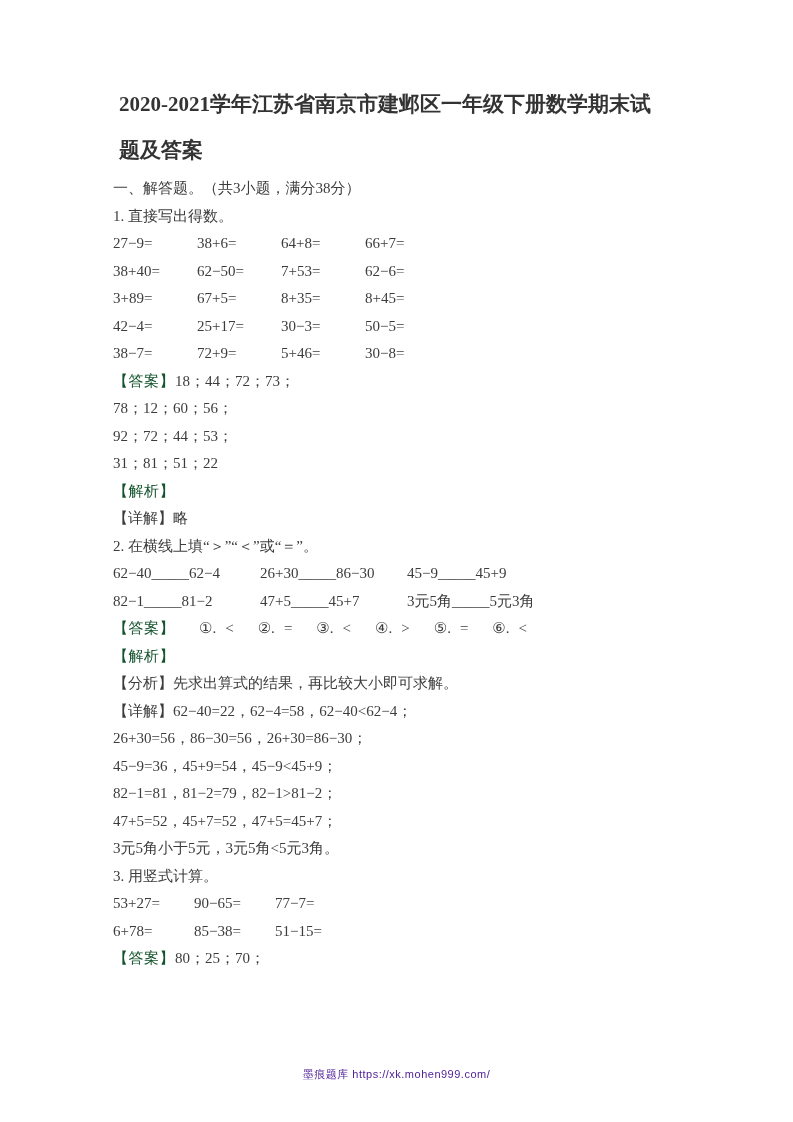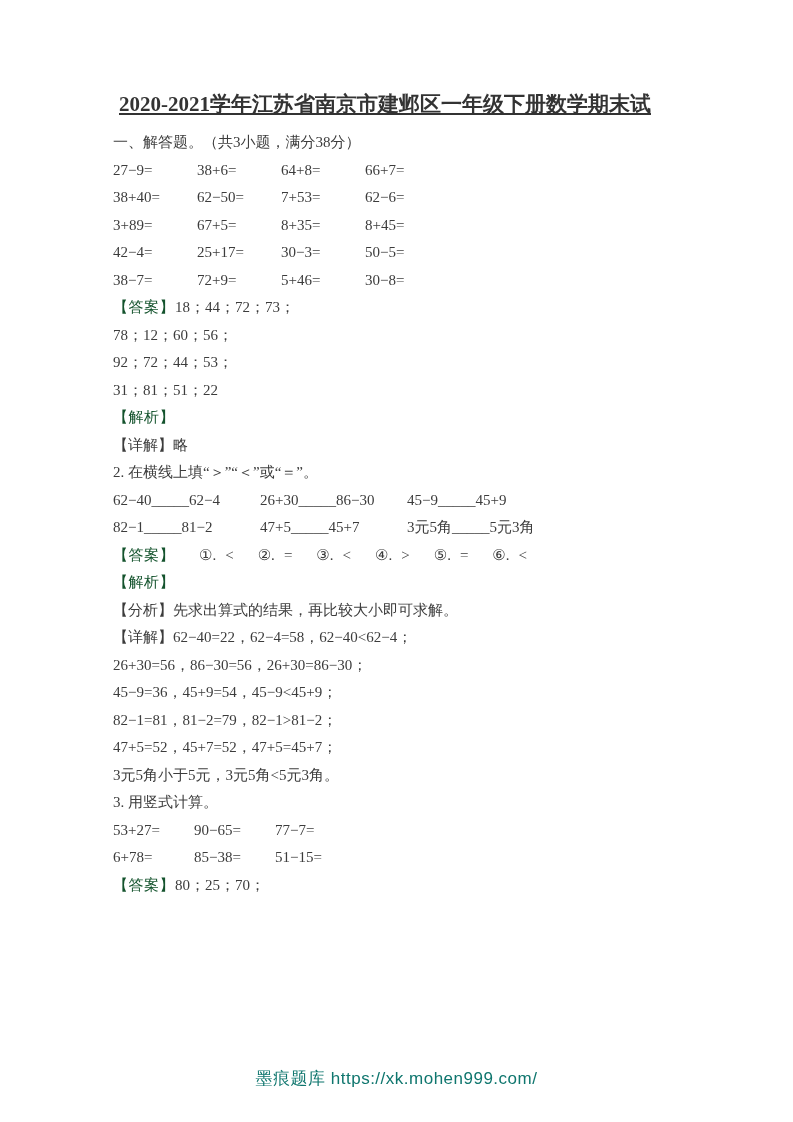--- a/index.html
+++ b/index.html
@@ -12,51 +12,53 @@
     overflow:hidden;
   }
   .content {
     position:absolute; left:113px; top:0; width:575px;
   }
   .title {
     margin:81px 0 0 0; padding:0 0 0 6px;
     font-size:21px; font-weight:700; color:#333333;
     line-height:46px;
   }
-  .title .tline { display:block; white-space:nowrap;text-decoration:underline; }
+  .title .tline { display:block; white-space:nowrap; }
   .line {
     margin:0; font-size:15px; line-height:27.5px; white-space:nowrap;
   }
   .heading { margin-top:2px; }
   .blue { color:#14532d; }
   .label { letter-spacing:0.5px; }
   .q1-cell { display:inline-block; width:84px; }
   .q2-cell { display:inline-block; width:147px; }
   .q3-cell { display:inline-block; width:81px; }
   .q2-ans { display:inline-block; margin-left:24px; }
   .ans-num { margin-right:9px; }
   .mb10 { }
   .footer {
     position:absolute; top:1067px; left:0; width:793px;
     text-align:center;
     font-family:"Liberation Sans","DejaVu Sans",sans-serif;
-    font-size:17px; color:#0f766e; letter-spacing:0.5px;
+    font-size:11px; color:#4c1d95; letter-spacing:0.5px;
   }
 </style>
 </head>
 <body>
 
 <div class="content">
 
   <h1 class="title">
     <span class="tline">2020-2021学年江苏省南京市建邺区一年级下册数学期末试</span>
+    <span class="tline">题及答案</span>
   </h1>
 
   <p class="line heading">一、解答题。（共3小题，满分38分）</p>
 
+  <p class="line">1. 直接写出得数。</p>
 
   <div class="line"><span class="q1-cell">27−9=</span><span class="q1-cell">38+6=</span><span class="q1-cell">64+8=</span><span class="q1-cell">66+7=</span></div>
   <div class="line"><span class="q1-cell">38+40=</span><span class="q1-cell">62−50=</span><span class="q1-cell">7+53=</span><span class="q1-cell">62−6=</span></div>
   <div class="line"><span class="q1-cell">3+89=</span><span class="q1-cell">67+5=</span><span class="q1-cell">8+35=</span><span class="q1-cell">8+45=</span></div>
   <div class="line"><span class="q1-cell">42−4=</span><span class="q1-cell">25+17=</span><span class="q1-cell">30−3=</span><span class="q1-cell">50−5=</span></div>
   <div class="line"><span class="q1-cell">38−7=</span><span class="q1-cell">72+9=</span><span class="q1-cell">5+46=</span><span class="q1-cell">30−8=</span></div>
 
   <p class="line"><span class="blue label">【答案】</span><span>18；44；72；73；</span></p>
   <p class="line">78；12；60；56；</p>
   <p class="line">92；72；44；53；</p>

